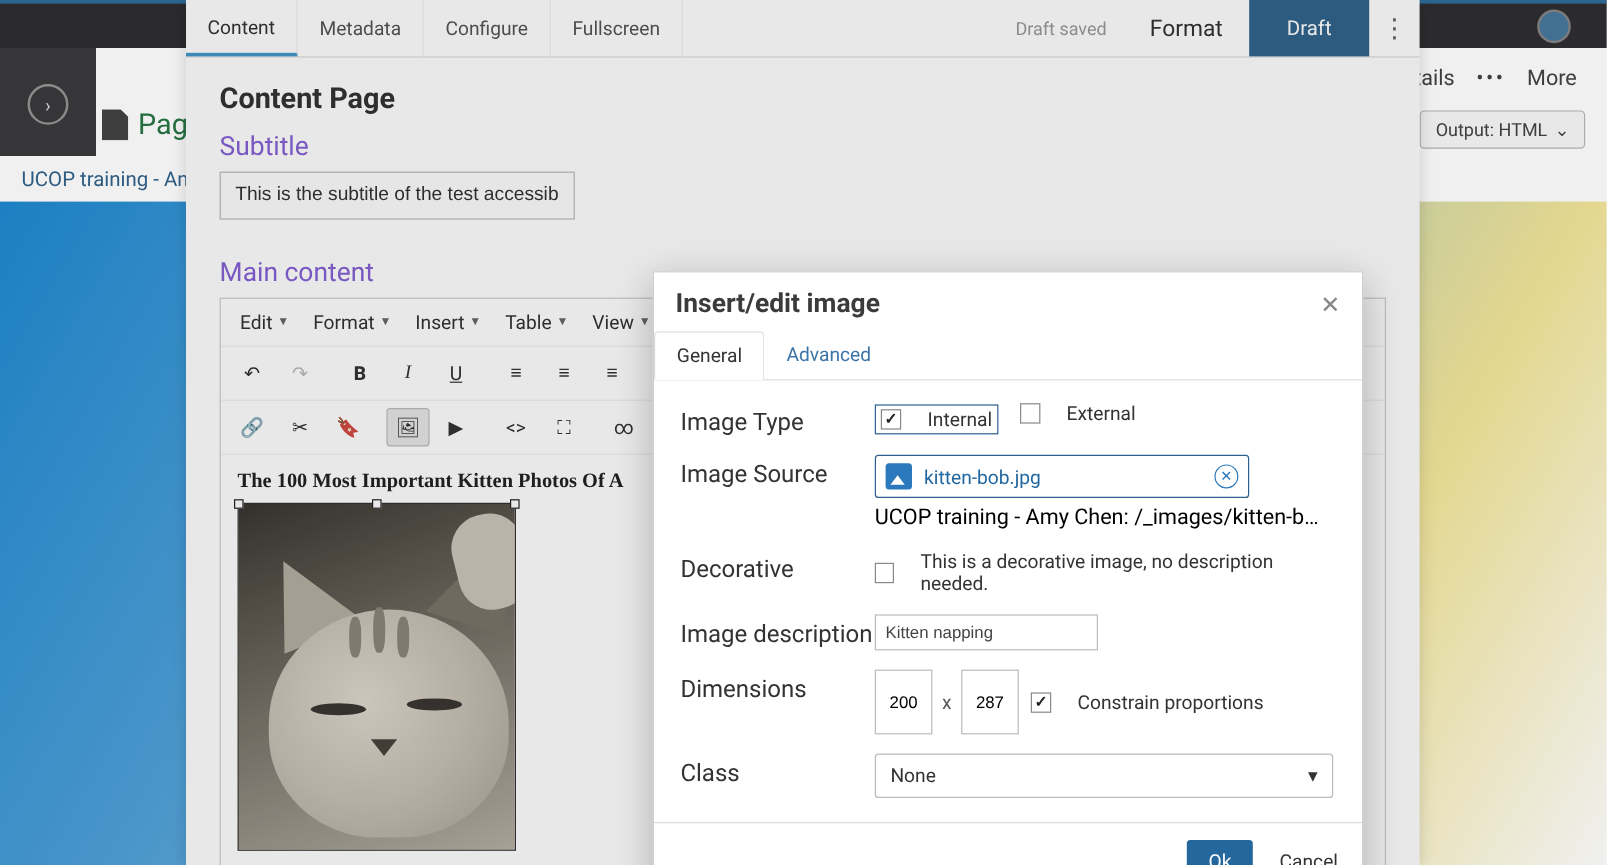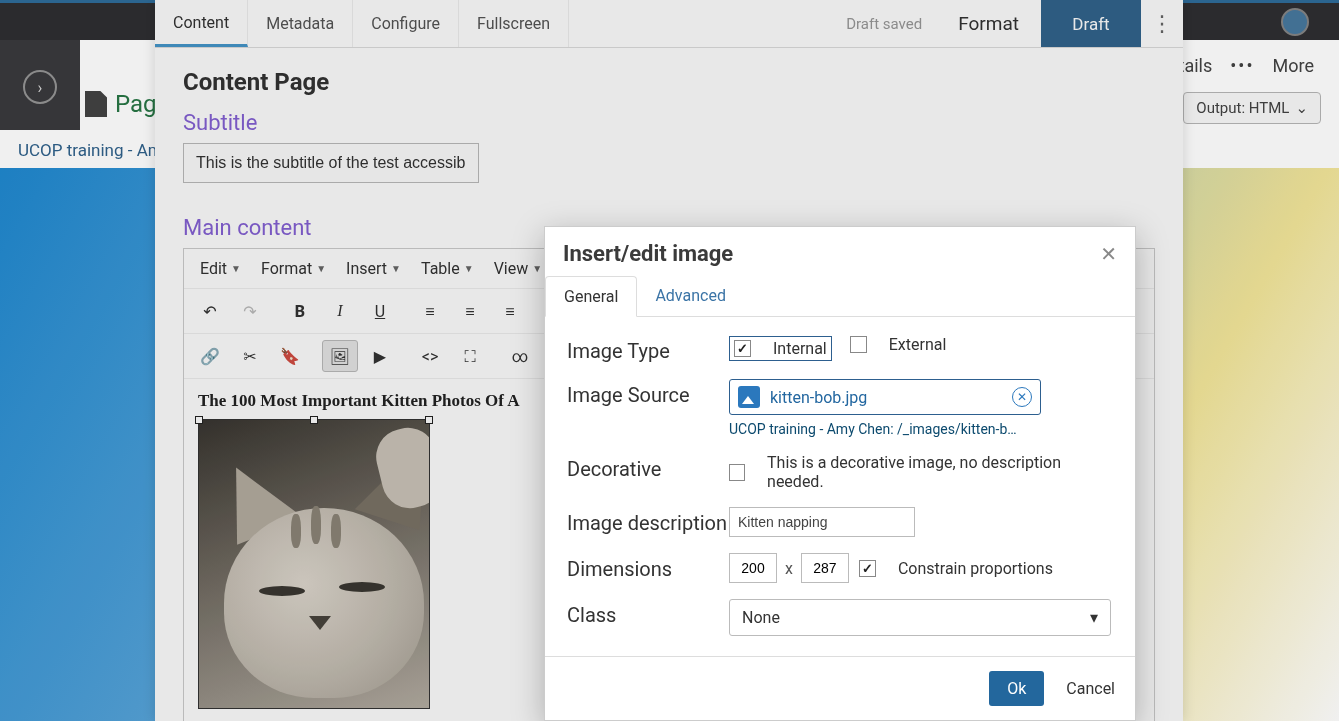--- a/index.html
+++ b/index.html
@@ -76,24 +76,24 @@
   .mcontrol { flex:1; }
   .chk { display:inline-flex; align-items:center; gap:22px; margin-right:14px;}
   .chkbox { width:17px; height:17px; border:1px solid #888; display:inline-flex; align-items:center; justify-content:center; font-size:13px; background:#fff;}
   .chkbox.checked::after{content:"✓"; color:#222; font-weight:700;}
   .chk.bordered { border:1.5px solid #2d5f8f; padding:2px 4px;}
   .srcbox { border:1.5px solid #2d5f8f; border-radius:3px; display:flex; align-items:center; padding:6px 8px; gap:10px; width:312px;}
   .srcbox .imgicon{width:22px;height:22px;background:#2b78bd;border-radius:3px; position:relative;}
   .srcbox .imgicon::after{content:""; position:absolute; left:4px; bottom:4px; width:0;height:0;border-left:6px solid transparent;border-right:6px solid transparent;border-bottom:8px solid #fff;}
   .srcbox .fname{ color:#2367a0; flex:1;}
   .srcbox .xcirc{ width:20px;height:20px;border:1.5px solid #2b78bd;border-radius:50%; color:#2b78bd; display:flex;align-items:center;justify-content:center; font-size:12px; cursor:pointer;}
-  .hint { color:#0c4a6e; font-size:14px; margin-top:6px;}
+  .hint { color:#000000; font-size:18px; margin-top:6px;}
   .descfield { border:1px solid #bbb; padding:6px 8px; font-size:14px; color:#444; width:186px;}
   .helper-it { font-style:italic; color:#777; font-size:14px; margin-top:6px;}
-  .dimfield { border:1px solid #bbb; width:48px; text-align:center; padding:6px 4px; font-size:14px;}
+  .dimfield { border:1px solid #bbb; width:48px; text-align:center; padding:18px 4px; font-size:14px;}
   .xsep { display:inline-block; padding:0 8px; color:#555;}
   .select { border:1px solid #bbb; border-radius:3px; padding:8px 12px; width:382px; display:flex; justify-content:space-between; align-items:center; cursor:pointer;}
   .modal-foot { border-top:1px solid #ddd; padding:14px 20px; display:flex; justify-content:flex-end; gap:22px; align-items:center;}
   .btn-ok { background:#23679d; color:#fff; padding:8px 18px; border-radius:3px; cursor:pointer;}
   .btn-cancel { color:#333; cursor:pointer;}
 
   
   .gray-wash { filter: grayscale(0.25) brightness(0.97); }
 </style>
 </head>

